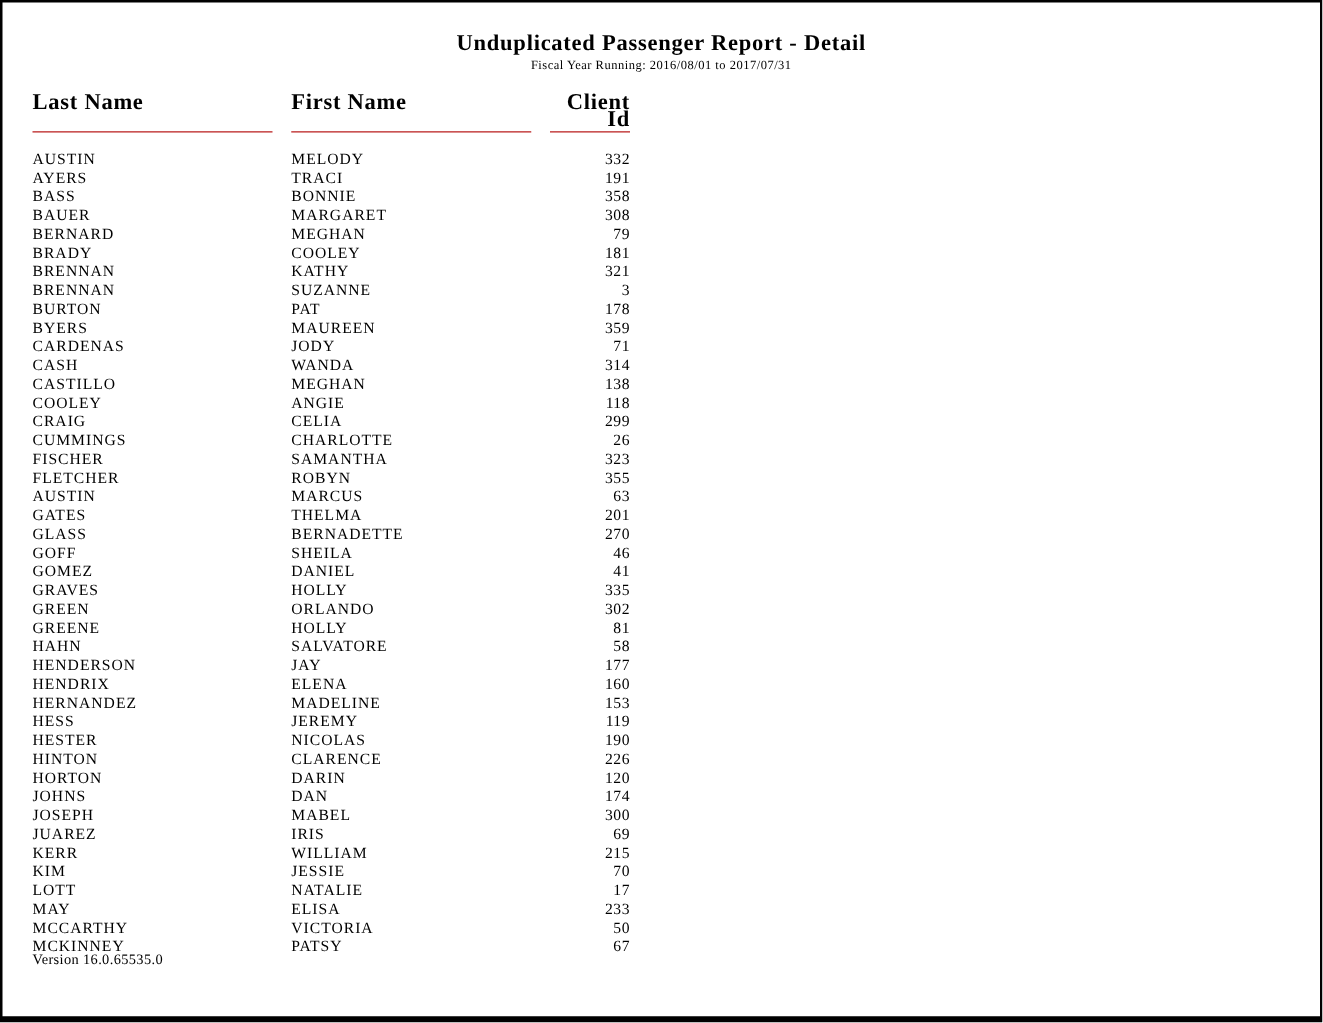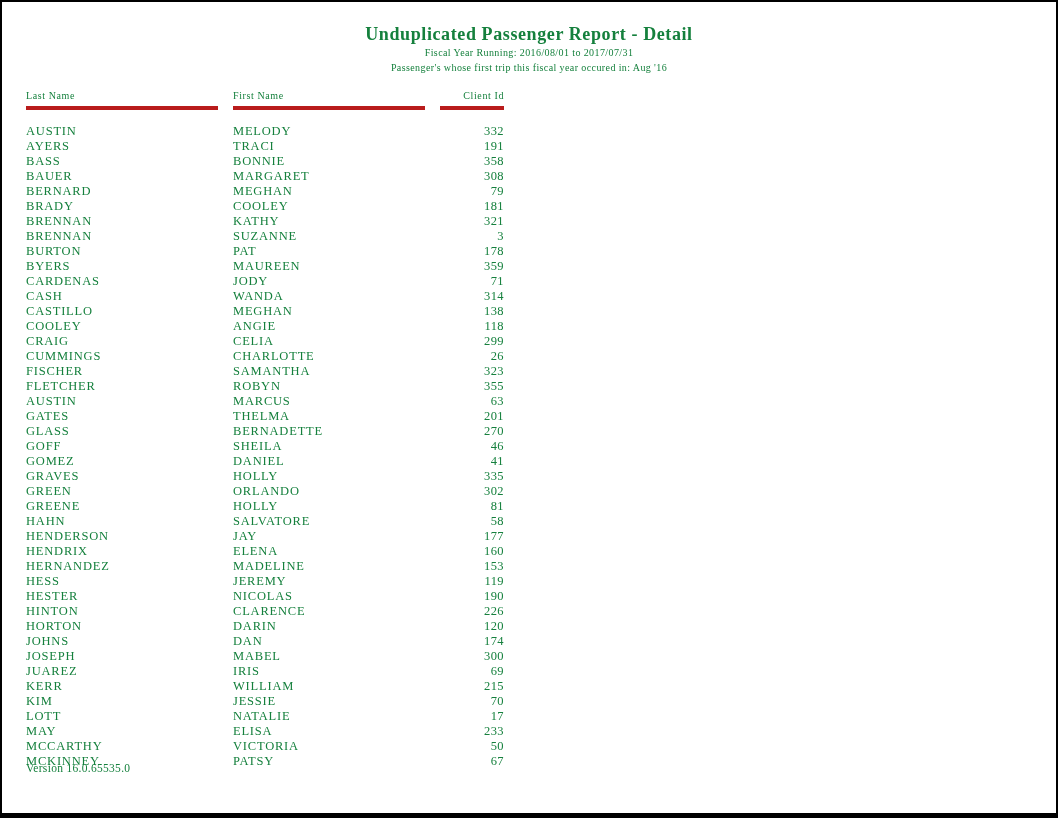--- a/index.html
+++ b/index.html
@@ -8,21 +8,21 @@
     background: #ffffff;
   }
   .page {
     width: 1058px;
     height: 818px;
     box-sizing: border-box;
     background: #ffffff;
     border: 2px solid #000000;
     border-bottom: 5px solid #000000;
     font-family: "Liberation Serif", serif;
-    color: #15803d;
+    color: #000000;
     overflow: hidden;
     position: relative;
   }
   .report-title {
     margin-top: 21px;
     text-align: center;
     font-size: 18px;
     line-height: 22px;
     font-weight: bold;
     letter-spacing: 0.6px;
@@ -37,25 +37,25 @@
     margin-left: 24px;
     margin-top: 14px;
     width: 480px;
   }
   .grid {
     display: grid;
     grid-template-columns: 192px 192px 64px;
     column-gap: 15px;
   }
   .header-cell {
-    font-weight: normal;
-    font-size: 10px;
+    font-weight: bold;
+    font-size: 18px;
     line-height: 14px;
     letter-spacing: 0.6px;
-    border-bottom: 4px solid #b91c1c;
+    border-bottom: 1px solid #b91c1c;
     padding-bottom: 3px;
   }
   .header-cell.num {
     text-align: right;
   }
   .body-grid {
     margin-top: 14px;
   }
   .cell {
     font-size: 12.5px;
@@ -79,21 +79,20 @@
 </style>
 </head>
 <body>
 
 <div class="page">
 
   <div class="report-title">Unduplicated Passenger Report - Detail</div>
 
   <div class="report-subtitle">Fiscal Year Running: 2016/08/01 to 2017/07/31</div>
 
-  <div class="report-subtitle">Passenger's whose first trip this fiscal year occured in: Aug '16</div>
 
   <div class="table-wrap">
     <div class="grid">
       <div class="header-cell">Last Name</div>
       <div class="header-cell">First Name</div>
       <div class="header-cell num">Client Id</div>
     </div>
     <div class="grid body-grid">
         <div class="cell">AUSTIN</div>
         <div class="cell">MELODY</div>

